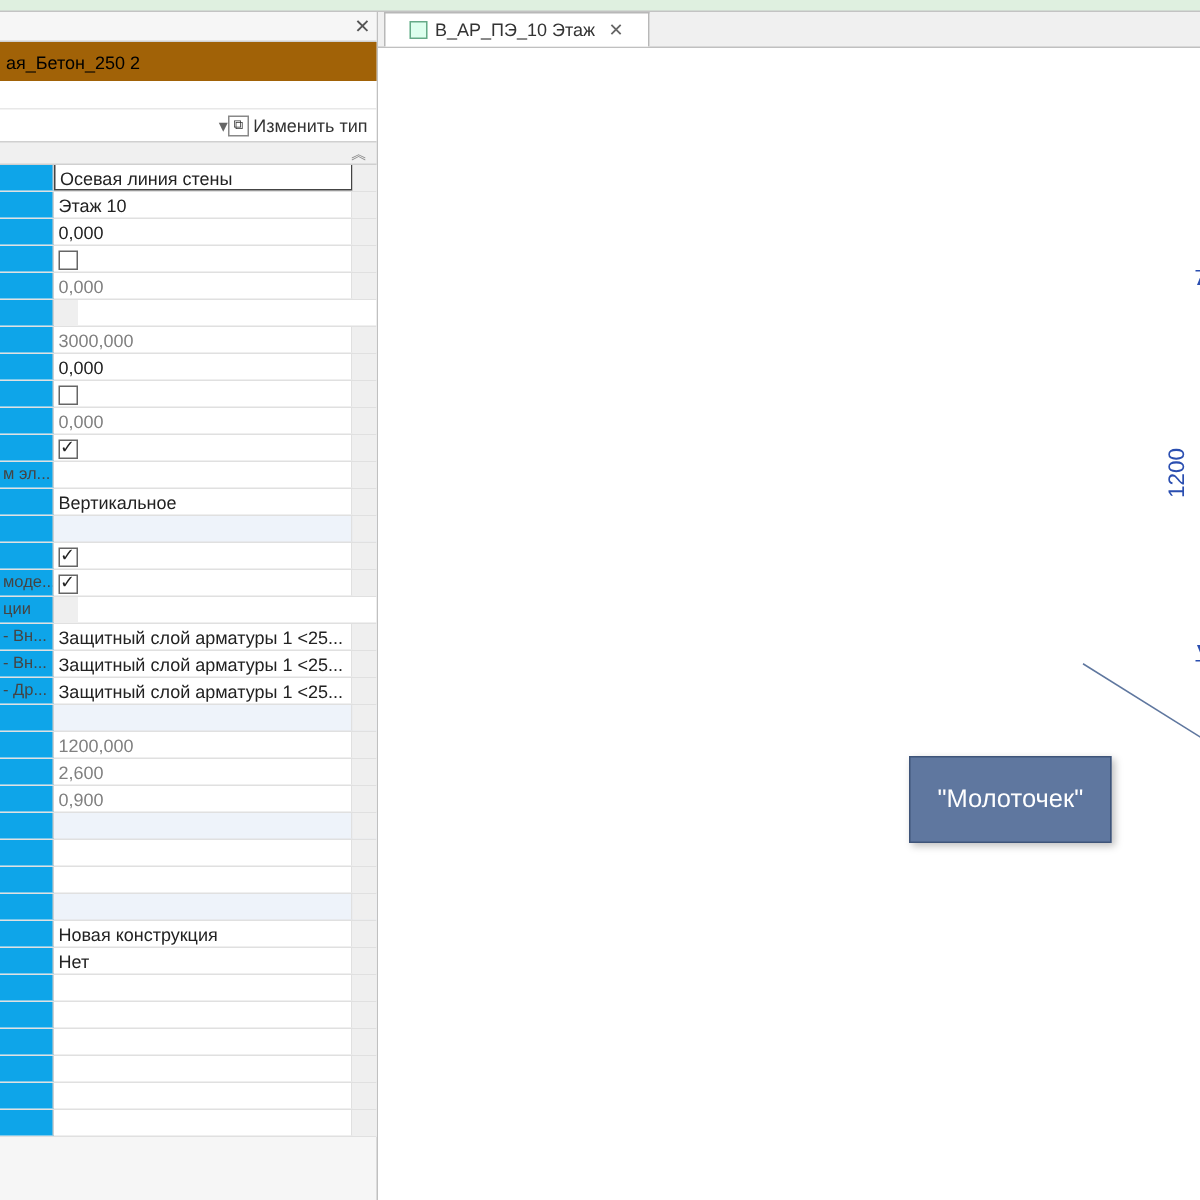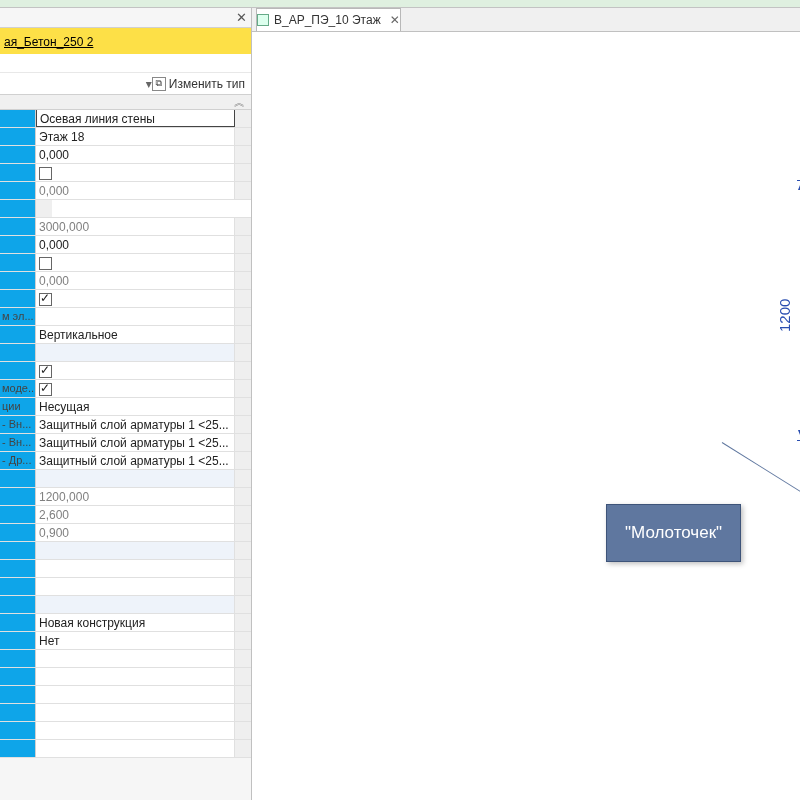--- a/index.html
+++ b/index.html
@@ -36,22 +36,21 @@
     align-items: center;
     padding-right: 4px;
     background: #f6f6f6;
     border-bottom: 1px solid #d0d0d0;
   }
   .close-x {
     font-size: 13px; color:#555; cursor: pointer;
   }
   .type-selector {
     padding: 4px 2px 2px 2px;
-    background: #fde047;
-    text-decoration: underline;
+    background: #a16207;
   }
   .type-text {
     display: flex;
     align-items: center;
     height: 20px;
     padding-left: 2px;
   }
   .dropdown-arrow {
     text-align: right;
     padding-right: 6px;
@@ -122,21 +121,21 @@
     background:#fff;
     position:relative;
   }
   .tab-strip {
     height:24px; background:#f0f0f0; border-bottom:1px solid #c0c0c0;
     display:flex; align-items:stretch; padding-left:4px;
   }
   .tab {
     display:flex; align-items:center; gap:5px;
     background:#fff; border:1px solid #b8b8b8; border-bottom:none;
-    padding:0 0; height:23px; font-size:12px; color:#333;
+    padding:0 16px; height:23px; font-size:12px; color:#333;
   }
   .tab-icon { width:12px; height:12px; border:1px solid #6a8; background:#dfe; }
   .tab-close { color:#666; font-size:12px; margin-left:4px; cursor:pointer; }
   .canvas {
     position:absolute; left:0; right:0; top:24px; bottom:0;
     background:#fff;
   }
   .dim-ext1 { position:absolute; left:545px; top:148px; width:65px; height:1px; background:#2a4eb0; }
   .dim-ext2 { position:absolute; left:545px; top:408px; width:65px; height:1px; background:#2a4eb0; }
   .dim-arrow-top{
@@ -195,21 +194,21 @@
     <div class="collapse-chevs">︽</div>
 
     <div class="props" id="props">
         <div class="prop-row">
           <div class="label-col"></div>
           <div class="value-col outlined">Осевая линия стены</div>
           <div class="scroll-col"></div>
         </div>
         <div class="prop-row">
           <div class="label-col"></div>
-          <div class="value-col">Этаж 18</div>
+          <div class="value-col">Этаж 10</div>
           <div class="scroll-col"></div>
         </div>
         <div class="prop-row">
           <div class="label-col"></div>
           <div class="value-col">0,000</div>
           <div class="scroll-col"></div>
         </div>
         <div class="prop-row">
           <div class="label-col"></div>
           <div class="value-col"><span class="checkbox"></span></div>
@@ -269,21 +268,20 @@
           <div class="value-col"><span class="checkbox checked"></span></div>
           <div class="scroll-col"></div>
         </div>
         <div class="prop-row">
           <div class="label-col">моде...</div>
           <div class="value-col"><span class="checkbox checked"></span></div>
           <div class="scroll-col"></div>
         </div>
         <div class="prop-row">
           <div class="label-col">ции</div>
-          <div class="value-col">Несущая</div>
           <div class="scroll-col"></div>
         </div>
         <div class="prop-row">
           <div class="label-col">- Вн...</div>
           <div class="value-col">Защитный слой арматуры 1 &lt;25...</div>
           <div class="scroll-col"></div>
         </div>
         <div class="prop-row">
           <div class="label-col">- Вн...</div>
           <div class="value-col">Защитный слой арматуры 1 &lt;25...</div>

